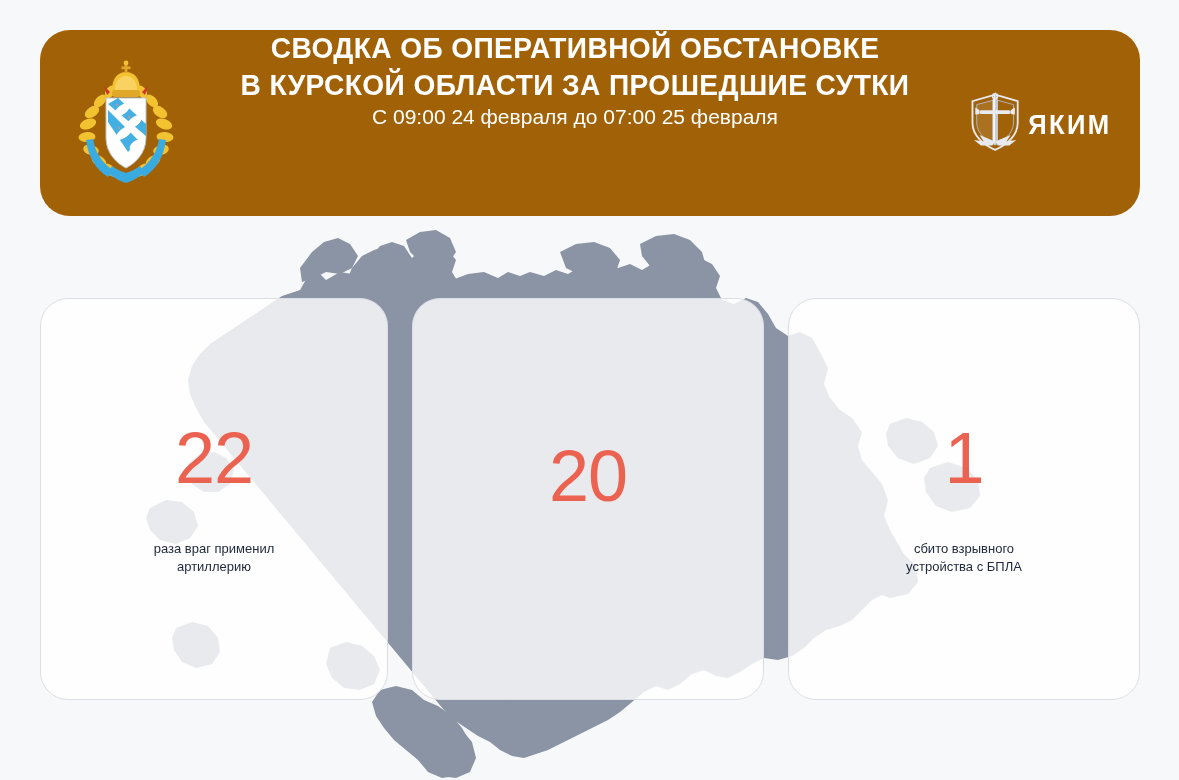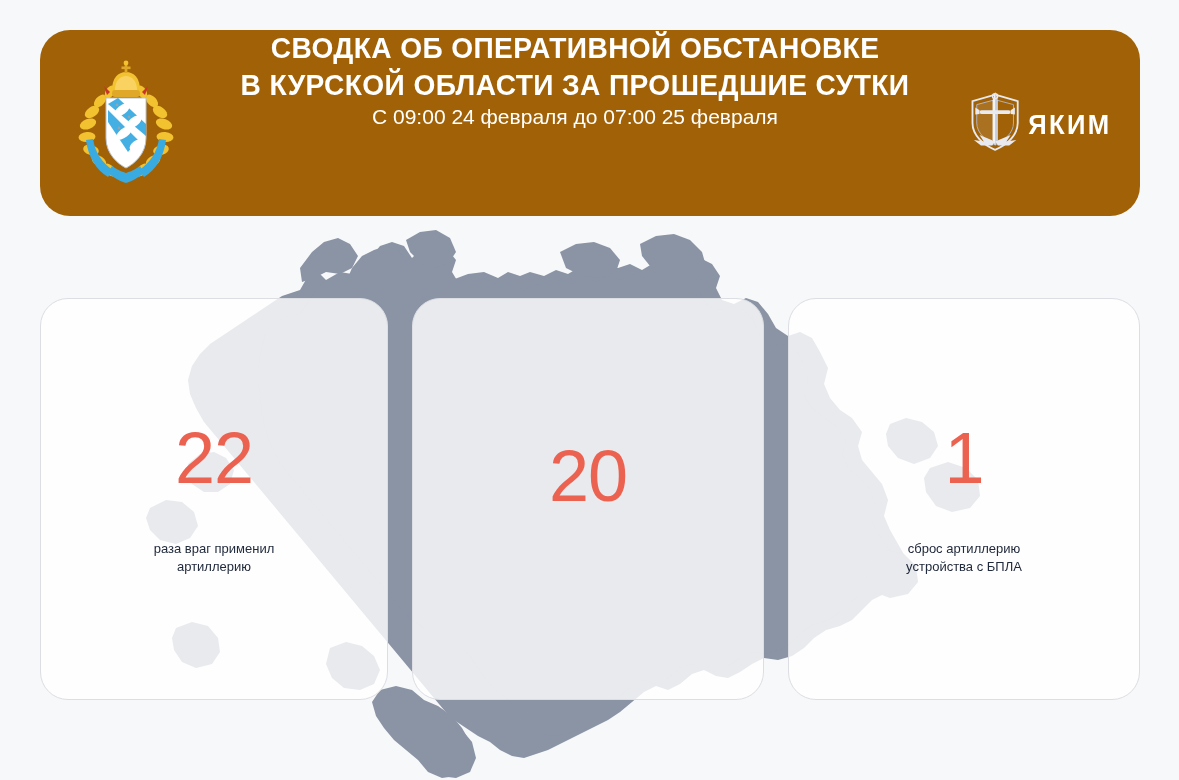--- a/index.html
+++ b/index.html
@@ -322,17 +322,17 @@
     <div class="card-label">раза враг применил
 артиллерию</div>
   </div>
 
   <div class="card card-2">
     <div class="card-number">20</div>
   </div>
 
   <div class="card card-3">
     <div class="card-number">1</div>
-    <div class="card-label">сброс артиллерию
+    <div class="card-label">сбито взрывного
 устройства с БПЛА</div>
   </div>
 
 </div>
 
 </body></html>

